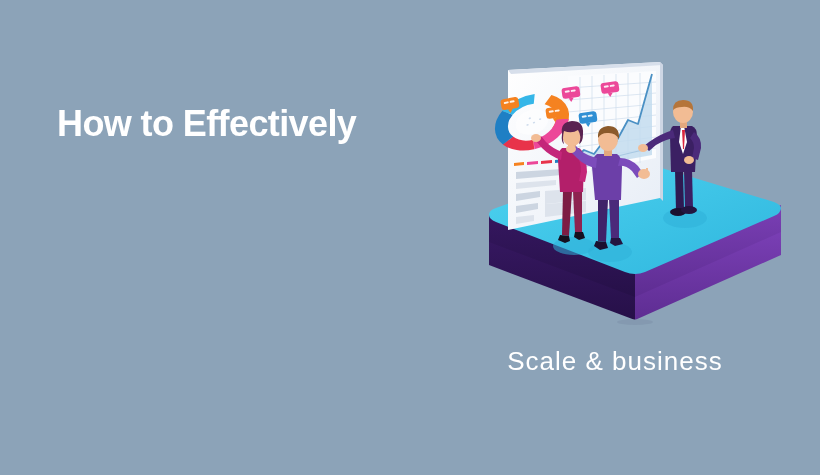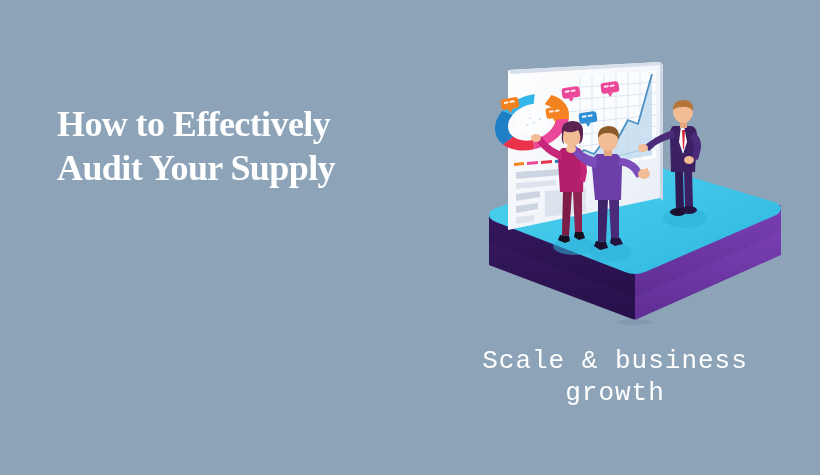--- a/index.html
+++ b/index.html
@@ -17,52 +17,50 @@
   
   .headline{
     position:absolute;
     left:57px; top:102px;
     width:400px;
     color:#ffffff;
     font-size:36px;
     font-weight:bold;
     line-height:44px;
     letter-spacing:-0.6px;
-    font-family:Liberation Serif, serif;
   }
   .headline-line{display:block;white-space:pre;}
   
   .caption{
     position:absolute;
     left:440px; top:345px;
     width:350px;
     text-align:center;
     color:#ffffff;
-    font-family:Liberation Mono, monospace;
+    font-family:Liberation Sans, sans-serif;
     font-size:26px;
     line-height:32px;
     letter-spacing:1px;
   }
   .caption-line{display:block;white-space:pre;}
   
   .illustration{
     position:absolute;
     left:470px; top:50px;
     width:330px; height:290px;
   }
   .illustration svg{display:block;width:330px;height:290px;}
 </style>
 </head>
 <body>
 
 <div class="banner">
 
   <div class="headline">
     <span class="headline-line">How to Effectively</span>
-    <span class="headline-line">Audit Your Supply</span>
   </div>
 
   <div class="illustration">
     <svg viewBox="0 0 330 290" xmlns="http://www.w3.org/2000/svg">
       <defs>
         <linearGradient id="topGrad" x1="0" y1="0" x2="1" y2="1">
           <stop offset="0%" stop-color="#4ed3f0"></stop>
           <stop offset="100%" stop-color="#2fb6de"></stop>
         </linearGradient>
         <linearGradient id="boardGrad" x1="0" y1="0" x2="1" y2="1">
@@ -267,16 +265,15 @@
         <ellipse cx="138" cy="90" rx="10" ry="11" fill="#f2bc94"></ellipse>
         <path d="M128,88 Q127,77 138,76 Q150,76 149,89 Q145,82 137,83 Q131,83 128,88 Z" fill="#8b5a2b"></path>
       </g>
 
       <ellipse cx="165" cy="272" rx="18" ry="3" fill="#7b8fa6" opacity="0.45"></ellipse>
     </svg>
   </div>
 
   <div class="caption">
     <span class="caption-line">Scale &amp; business</span>
-    <span class="caption-line">growth</span>
   </div>
 
 </div>
 
 </body></html>

